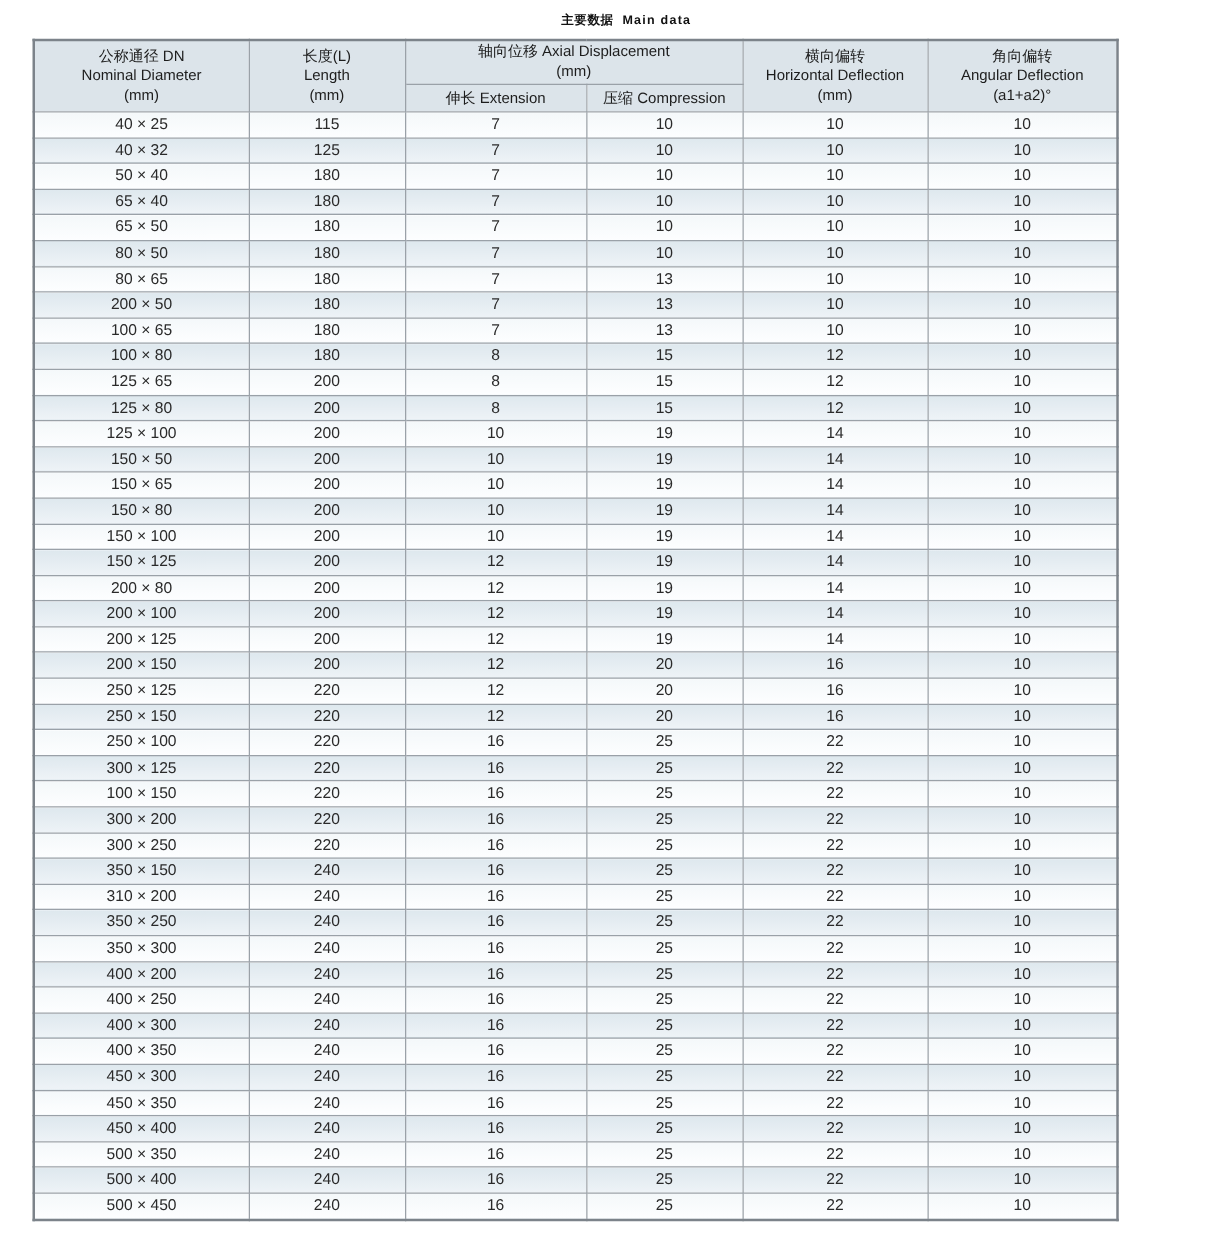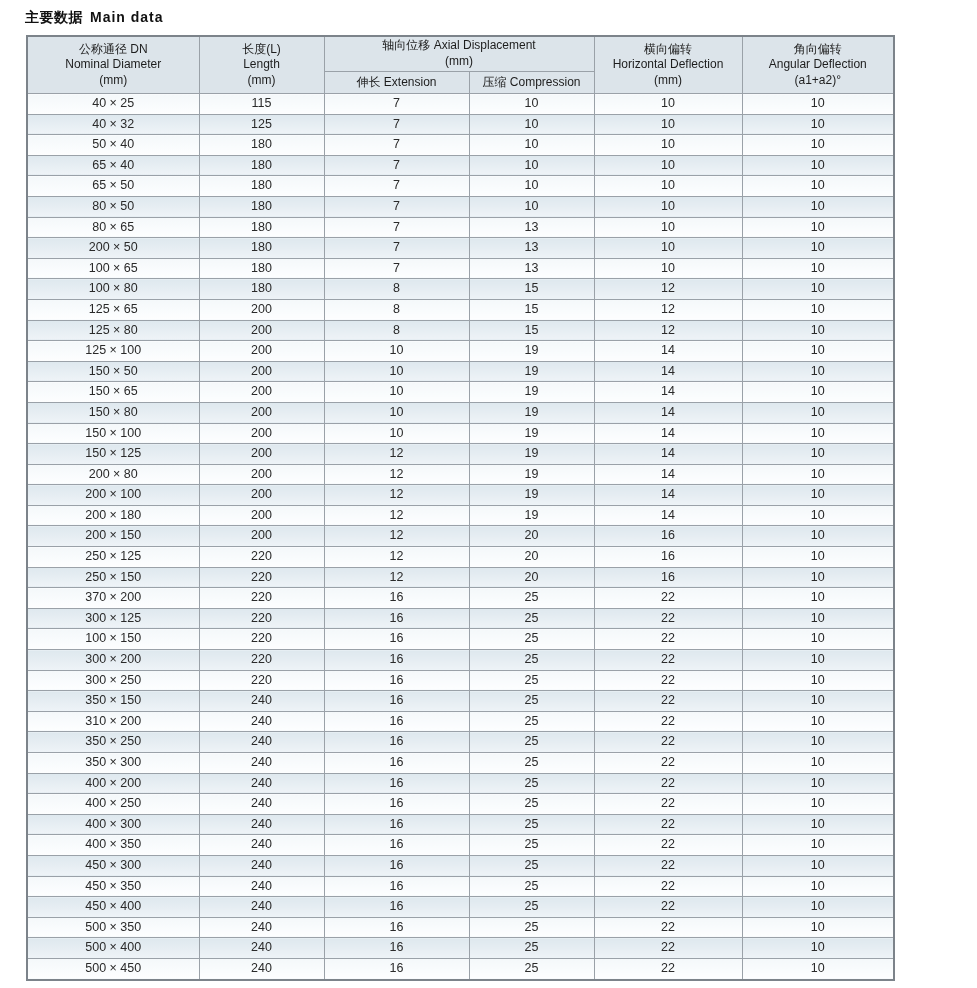--- a/index.html
+++ b/index.html
@@ -4,22 +4,23 @@
 <style>
   html,body{margin:0;padding:0;}
   body{
     width:977px;height:988px;background:#ffffff;
     font-family:"Liberation Sans","DejaVu Sans",sans-serif;
     color:var(--text,#222);
     -webkit-font-smoothing:antialiased;
   }
   .page-title{
     padding:9px 0 0 25px;
-    font-size:14px;font-weight:bold;color:#111;
+    font-size:10px;font-weight:bold;color:#111;
     letter-spacing:0.5px;
+    text-align:center;
   }
   .page-title .en{margin-left:7px;letter-spacing:1px;}
   table.main-table{
     border-collapse:collapse;table-layout:fixed;
     margin:8px 0 0 26px;width:867px;
     border:2px solid var(--border-outer,#7c838a);
   }
   th,td{
     border:1px solid var(--border-inner,#9aa1a8);
     text-align:center;vertical-align:middle;
@@ -246,21 +247,21 @@
       </tr>
       <tr class="even">
         <td>200 × 100</td>
         <td>200</td>
         <td>12</td>
         <td>19</td>
         <td>14</td>
         <td>10</td>
       </tr>
       <tr class="odd">
-        <td>200 × 180</td>
+        <td>200 × 125</td>
         <td>200</td>
         <td>12</td>
         <td>19</td>
         <td>14</td>
         <td>10</td>
       </tr>
       <tr class="even">
         <td>200 × 150</td>
         <td>200</td>
         <td>12</td>
@@ -278,21 +279,21 @@
       </tr>
       <tr class="even">
         <td>250 × 150</td>
         <td>220</td>
         <td>12</td>
         <td>20</td>
         <td>16</td>
         <td>10</td>
       </tr>
       <tr class="odd">
-        <td>370 × 200</td>
+        <td>250 × 100</td>
         <td>220</td>
         <td>16</td>
         <td>25</td>
         <td>22</td>
         <td>10</td>
       </tr>
       <tr class="even">
         <td>300 × 125</td>
         <td>220</td>
         <td>16</td>

